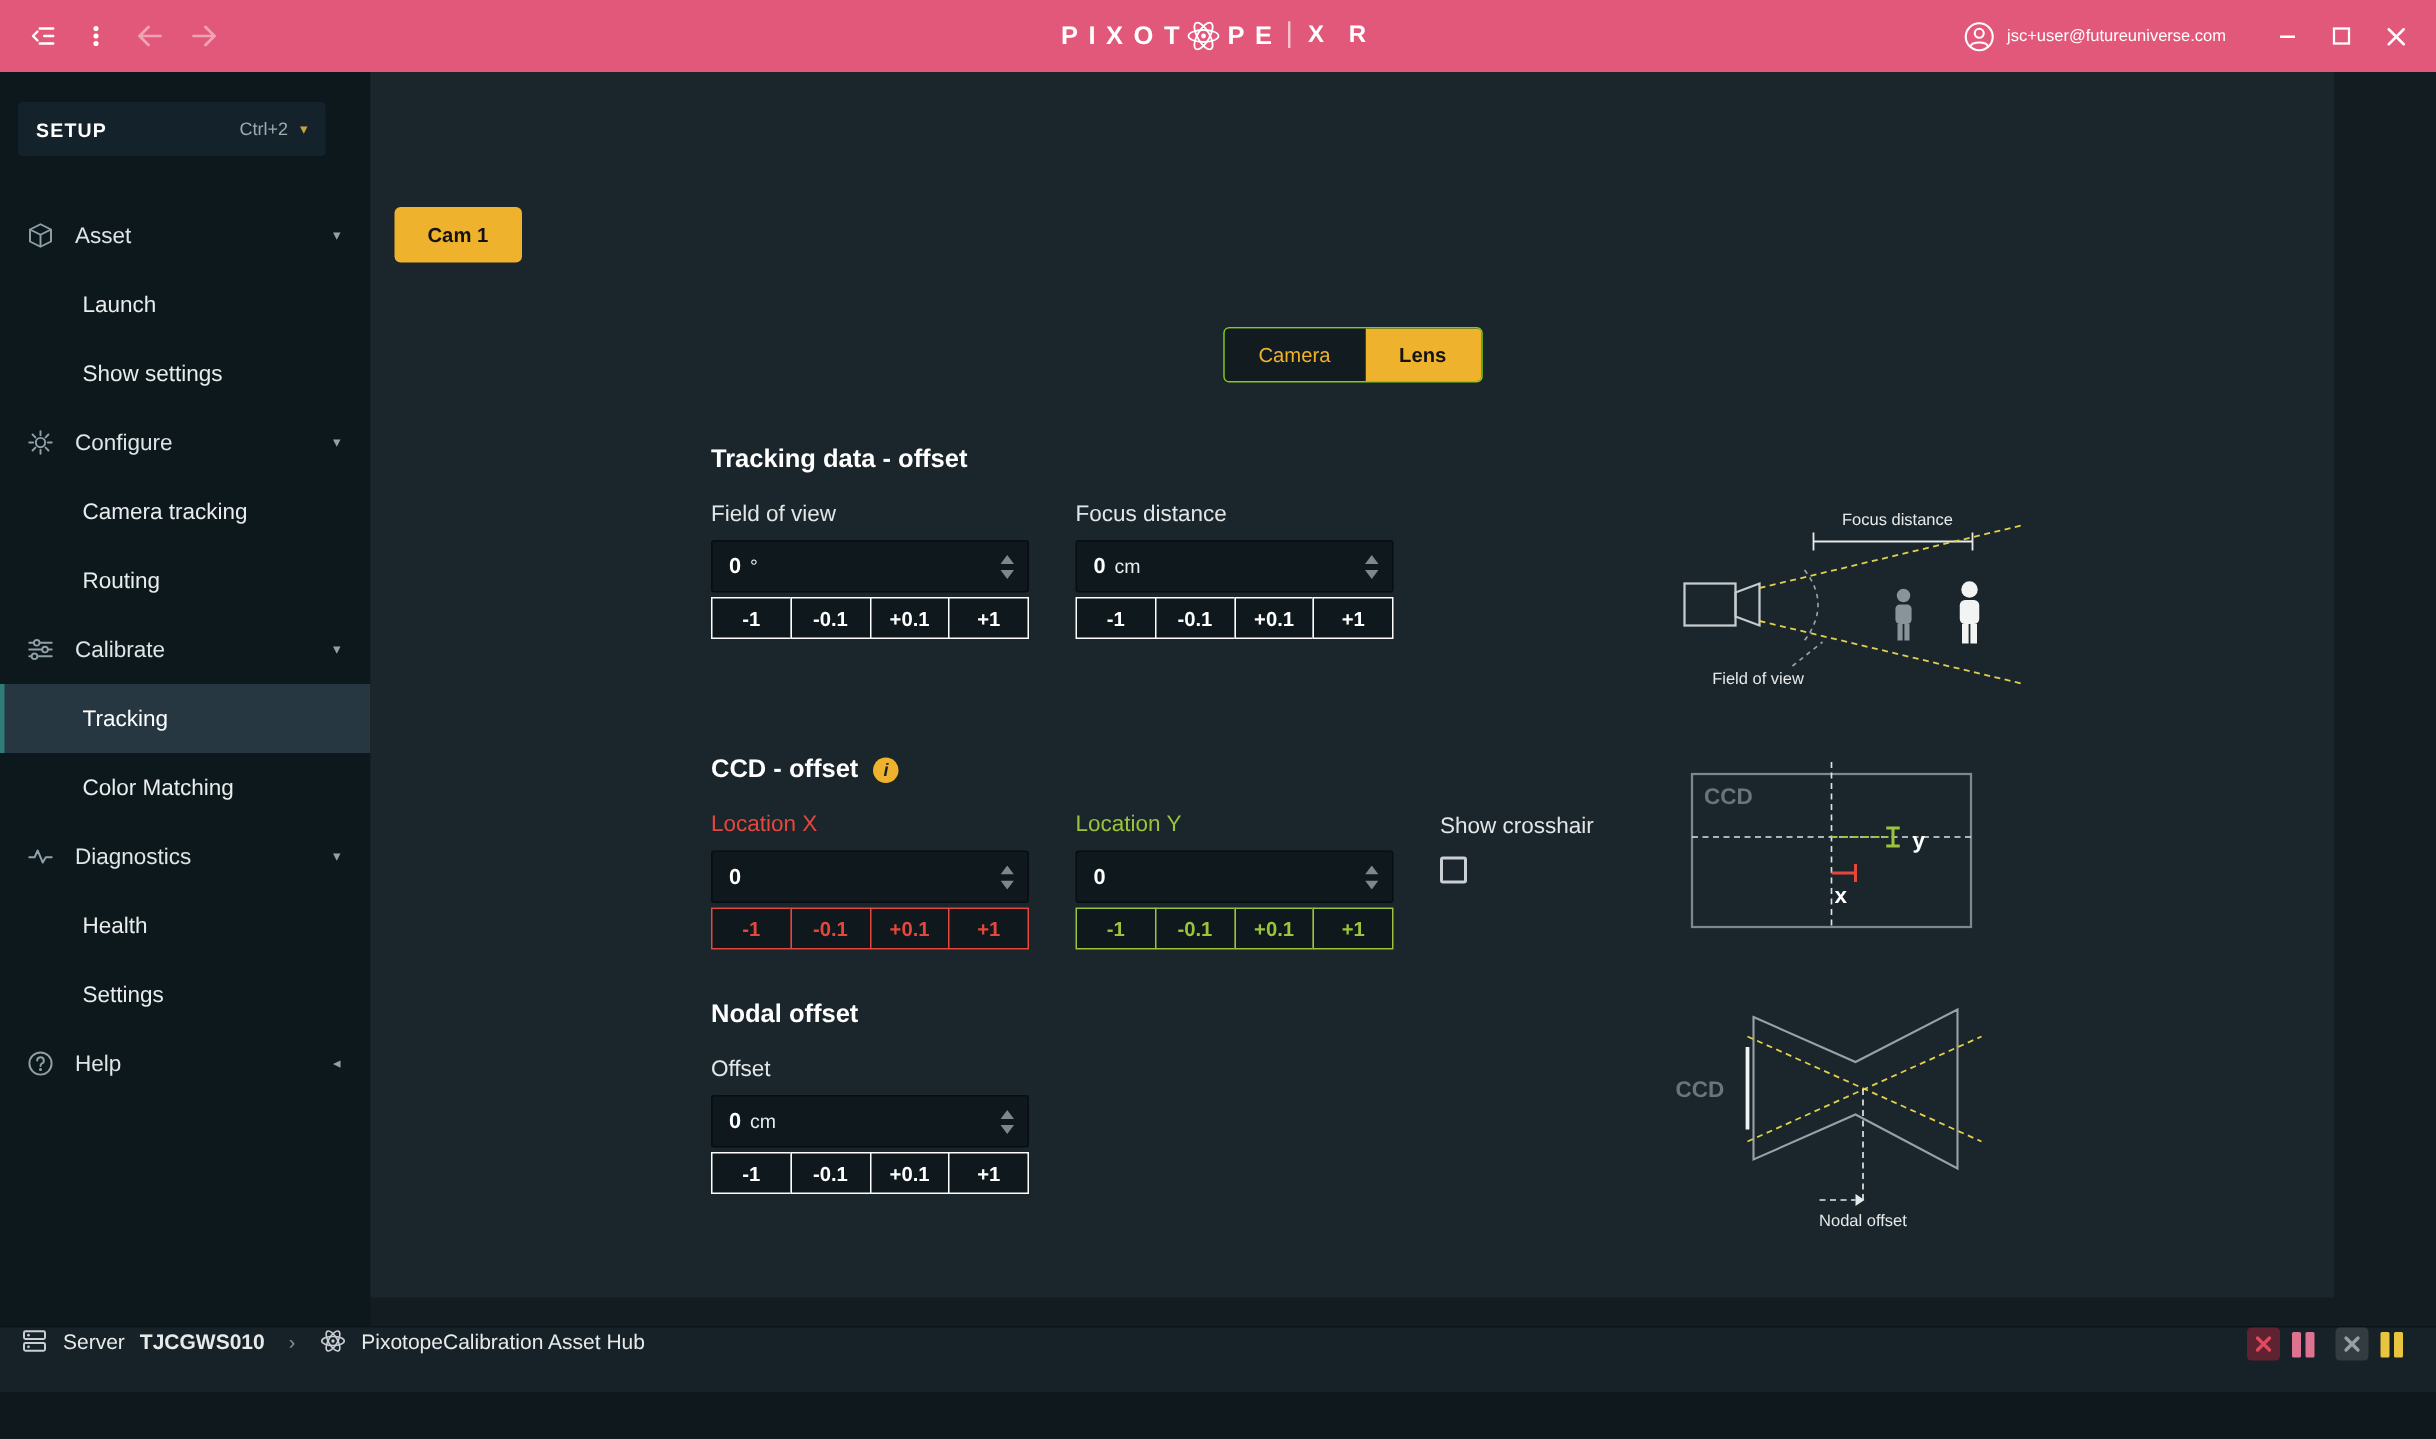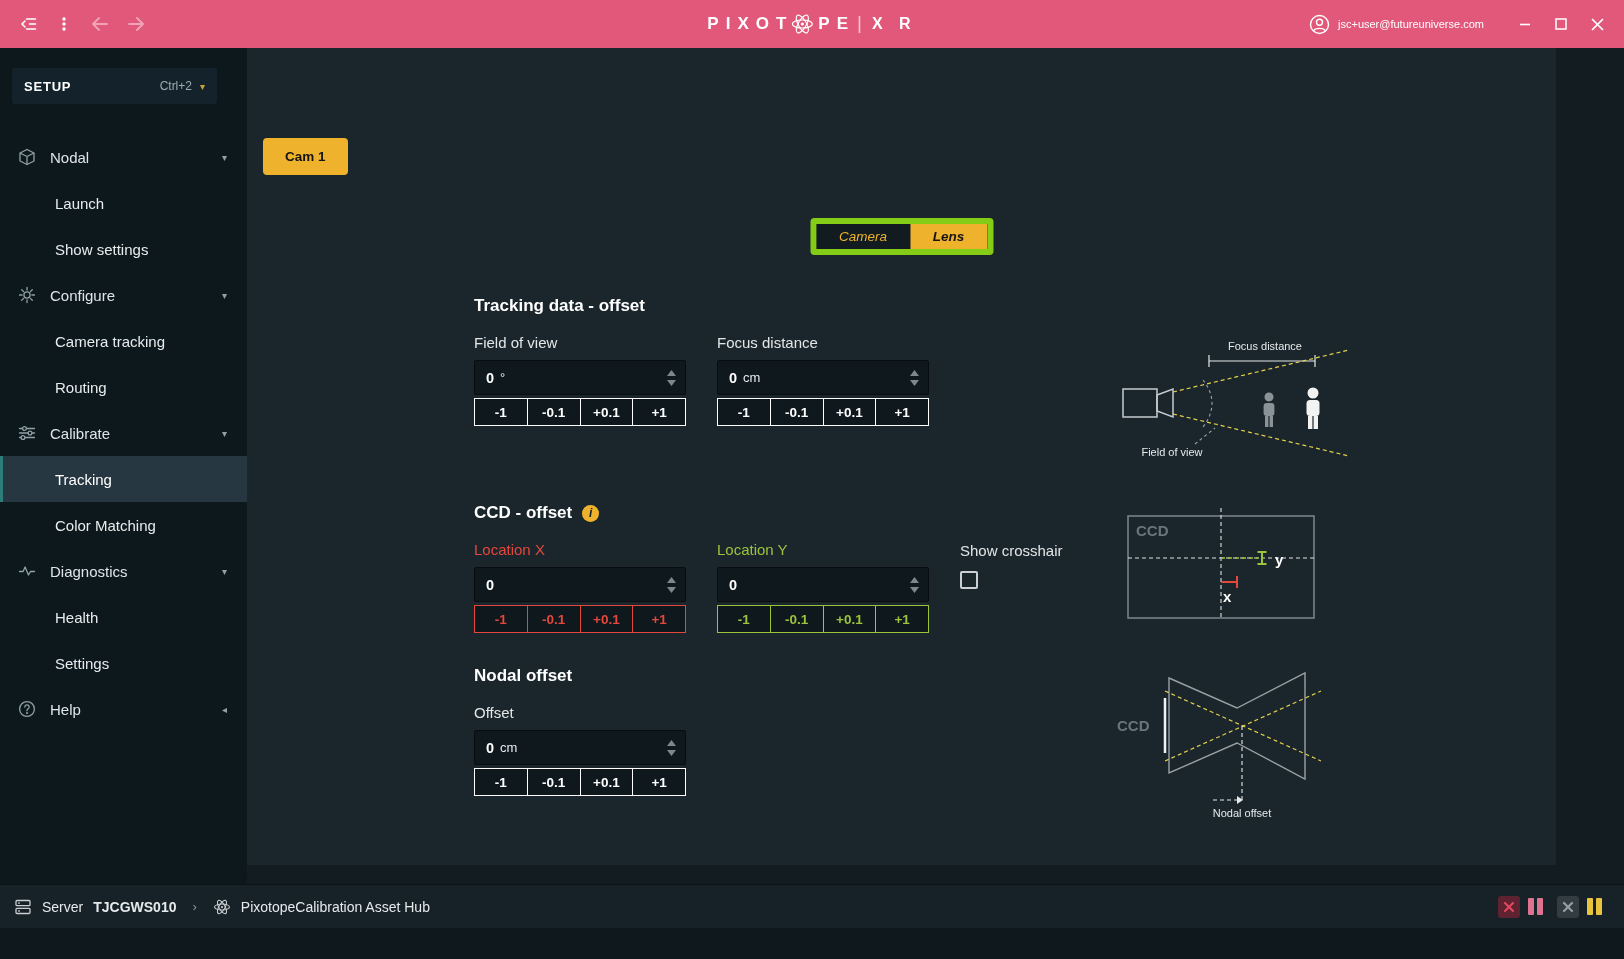--- a/index.html
+++ b/index.html
@@ -51,21 +51,21 @@
     border-left:4px solid #E4E7E8; display:flex; align-items:center; padding-left:20px; }
   .notice-msg { font-size:15px; color:#E9ECEC; width:371px; }
   .notice-msg .em { font-style:italic; }
   .breadcrumb { font-size:13.5px; font-weight:bold; color:#EFB22D; letter-spacing:.3px; cursor:pointer; }
 
   .cam-btn { position:absolute; left:16px; top:90px; height:37px; padding:0 22px; background:#EFB22D;
     border:none; border-radius:4px; color:#141414; font-size:13.5px; font-weight:bold;
     display:flex; align-items:center; cursor:pointer; font-family:inherit; }
 
   .toggle { position:absolute; top:170px; left:50%; transform:translateX(-50%); display:flex;
-    border:6px solid #84cc16; border-radius:4px; overflow:hidden; height:37px;font-style:italic; }
+    border:1px solid #84cc16; border-radius:4px; overflow:hidden; height:37px; }
   .tab { display:flex; align-items:center; justify-content:center; font-size:13.5px; cursor:pointer; }
   .tab-camera { width:94px; background:#111B20; color:#EFB22D; }
   .tab-lens { width:77px; background:#EFB22D; color:#141414; font-weight:bold; }
 
   .sec { position:absolute; left:227px; }
   .sec-tracking { top:248px; }
   .sec-ccd { top:455px; }
   .sec-nodal { top:618px; }
   .sec-title { font-size:17px; font-weight:bold; color:#fff; display:flex; align-items:center; gap:10px; }
   .info-icon { width:17px; height:17px; border-radius:50%; background:#EFB22D; color:#14232B;
@@ -96,21 +96,21 @@
   .checkbox { width:18px; height:18px; border:2px solid #C9CFD2; border-radius:2px; display:block;
     background:transparent; cursor:pointer; }
 
   .diagram { position:absolute; }
   .diag-focus { left:870px; top:288px; }
   .diag-ccd { left:878px; top:460px; }
   .diag-nodal { left:862px; top:605px; }
 
   
   .statusbar { height:44px; background:#172228; border-top:1px solid #0C1418;
-    display:flex; align-items:center; padding:0 14px; }
+    display:flex; align-items:flex-start; padding:0 14px; }
   .sb-left { display:flex; align-items:center; gap:10px; color:#E6EAEA; font-size:14px; }
   .sb-bold { font-weight:bold; }
   .sb-chev { color:#8A9397; font-size:13px; margin:0 6px; }
   .sb-right { margin-left:auto; display:flex; align-items:center; gap:6px; }
   .ctl { display:flex; align-items:center; justify-content:center; cursor:pointer; }
   .ctl-x { width:22px; height:22px; border-radius:3px; }
   .ctl-x.redbg { background:#5E2230; }
   .ctl-x.graybg { background:#333D41; }
   .bars { display:flex; gap:3px; margin:0 8px 0 2px; }
   .bar { width:6px; height:17px; border-radius:1px; }
@@ -201,21 +201,21 @@
 
     <div class="nav">
 
       <div class="nav-group">
         <span class="g-icon">
           <svg width="18" height="18" viewBox="0 0 18 18" fill="none" stroke="#8FA0A6" stroke-width="1.3" stroke-linejoin="round">
               <path d="M9 1.5L16 5v8l-7 3.5L2 13V5z"></path>
               <path d="M2 5l7 3.5L16 5M9 8.5V16.5"></path>
             </svg>
         </span>
-        <span class="g-label">Nodal</span>
+        <span class="g-label">Asset</span>
         <span class="g-chev">▾</span>
       </div>
       <div class="nav-item">
           <span>Launch</span>
         </div>
       <div class="nav-item">
           <span>Show settings</span>
         </div>
 
       <div class="nav-group">

